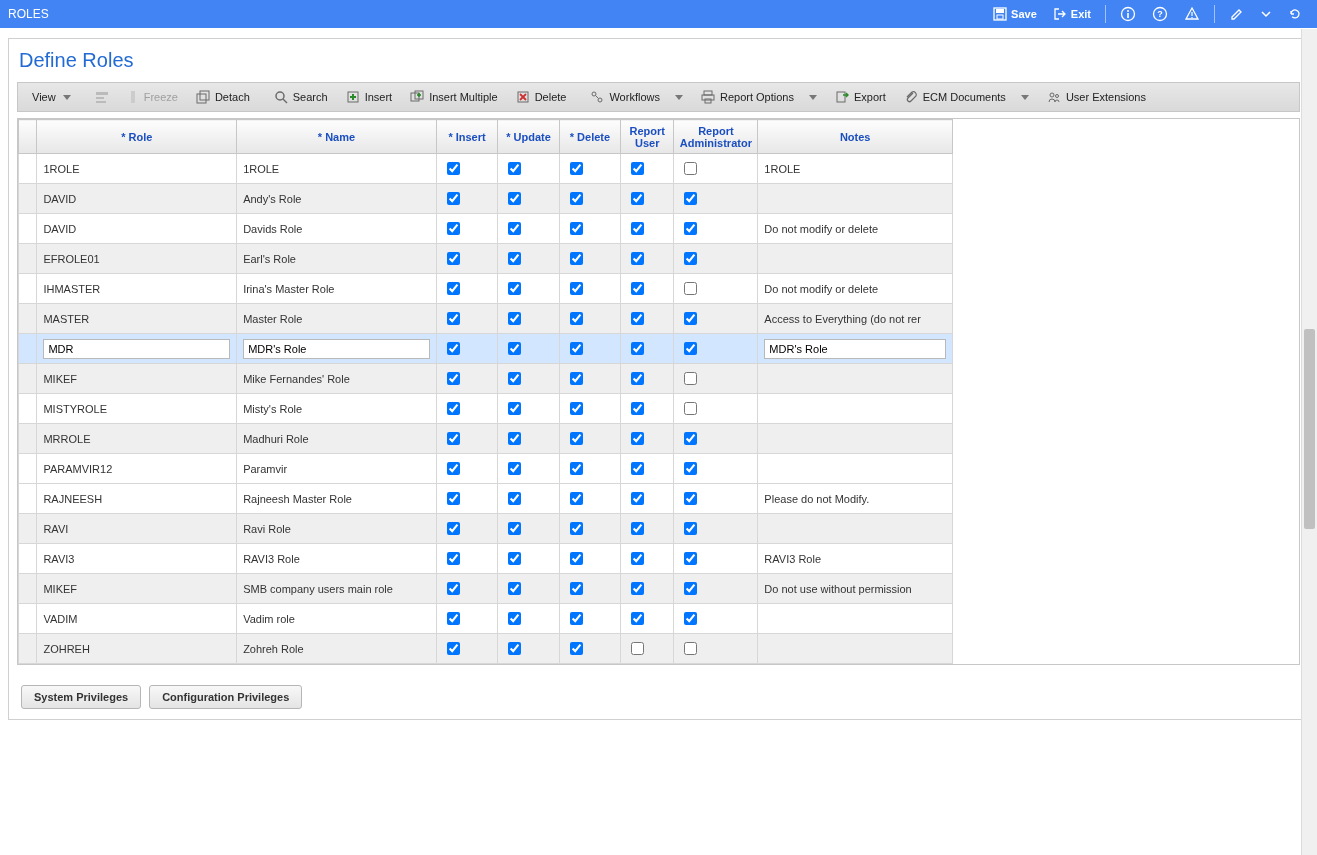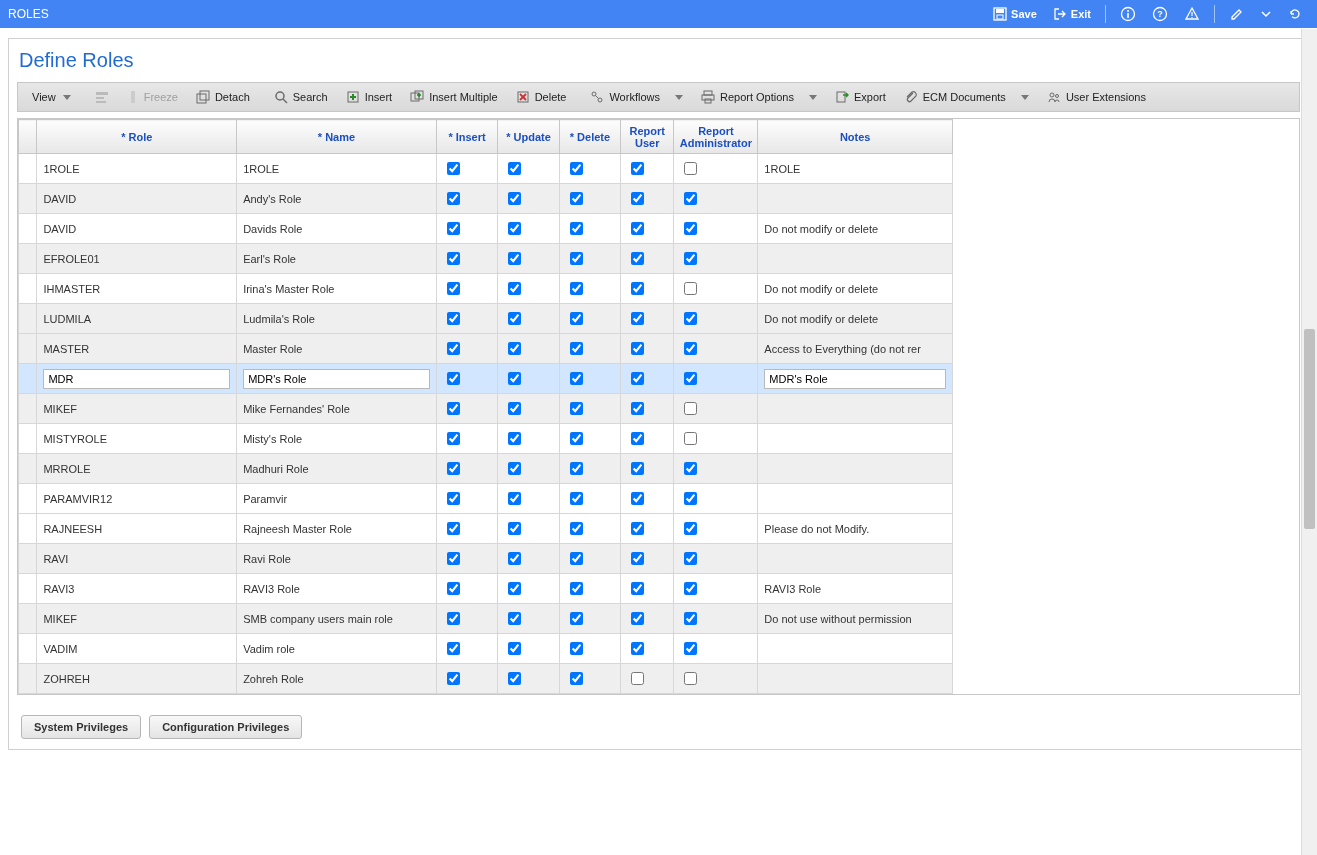--- a/index.html
+++ b/index.html
@@ -405,31 +405,20 @@
             <td>Irina's Master Role</td>
             <td class="chk"><input type="checkbox" checked="" style=""></td>
             <td class="chk"><input type="checkbox" checked="" style=""></td>
             <td class="chk"><input type="checkbox" checked="" style=""></td>
             <td class="chk"><input type="checkbox" checked="" style=""></td>
             <td class="chk"><input type="checkbox" style=""></td>
             <td>Do not modify or delete</td>
           </tr>
           <tr class="alt">
             <td class="row-selector"></td>
-            <td>LUDMILA</td>
-            <td>Ludmila's Role</td>
-            <td class="chk"><input type="checkbox" checked="" style=""></td>
-            <td class="chk"><input type="checkbox" checked="" style=""></td>
-            <td class="chk"><input type="checkbox" checked="" style=""></td>
-            <td class="chk"><input type="checkbox" checked="" style=""></td>
-            <td class="chk"><input type="checkbox" checked="" style=""></td>
-            <td>Do not modify or delete</td>
-          </tr>
-          <tr class="alt">
-            <td class="row-selector"></td>
             <td>MASTER</td>
             <td>Master Role</td>
             <td class="chk"><input type="checkbox" checked="" style=""></td>
             <td class="chk"><input type="checkbox" checked="" style=""></td>
             <td class="chk"><input type="checkbox" checked="" style=""></td>
             <td class="chk"><input type="checkbox" checked="" style=""></td>
             <td class="chk"><input type="checkbox" checked="" style=""></td>
             <td>Access to Everything (do not rer</td>
           </tr>
           <tr class="sel">

